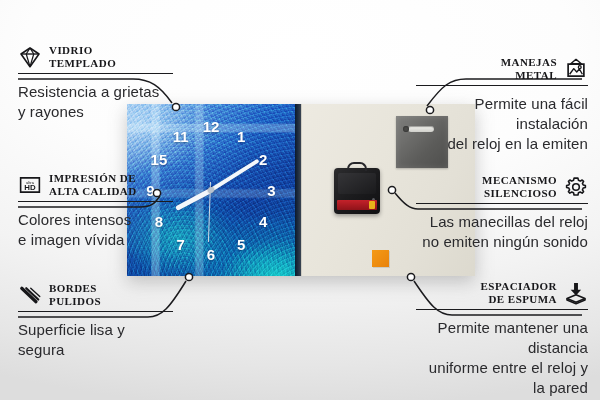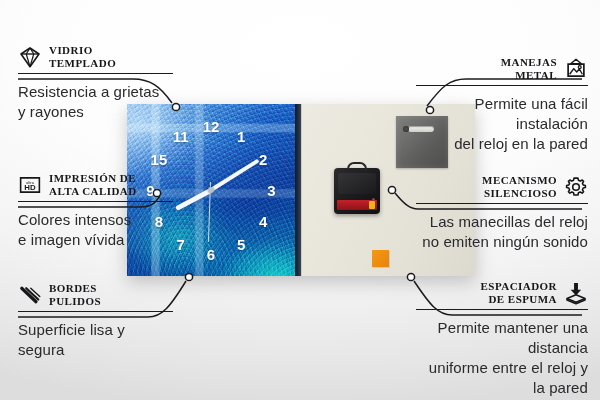--- a/index.html
+++ b/index.html
@@ -335,21 +335,21 @@
         <polyline points="16,3 9,9 23,9 16,3" fill="none" stroke="#17171a" stroke-width="1.5" stroke-linejoin="round"></polyline>
         <circle cx="16" cy="3.4" r="1.2" fill="#17171a"></circle>
         <rect x="5.5" y="9.5" width="21" height="16" fill="none" stroke="#17171a" stroke-width="1.7"></rect>
         <polyline points="7.5,23 13,15.5 17,20 20.5,16 24.5,23" fill="none" stroke="#17171a" stroke-width="1.4" stroke-linejoin="round"></polyline>
         <circle cx="21" cy="13.5" r="1.9" fill="none" stroke="#17171a" stroke-width="1.3"></circle>
       </svg>
     </div>
     <div class="rule"></div>
     <div class="sub">
       <div>Permite una fácil instalación</div>
-      <div>del reloj en la pared</div>
+      <div>del reloj en la emiten</div>
     </div>
   </div>
 
   <div class="callout right" id="c-espac">
     <div class="head">
       <div class="title" style="flex:1">
         <div>ESPACIADOR</div>
         <div>DE ESPUMA</div>
       </div>
       <svg class="ico" viewBox="0 0 32 32">

